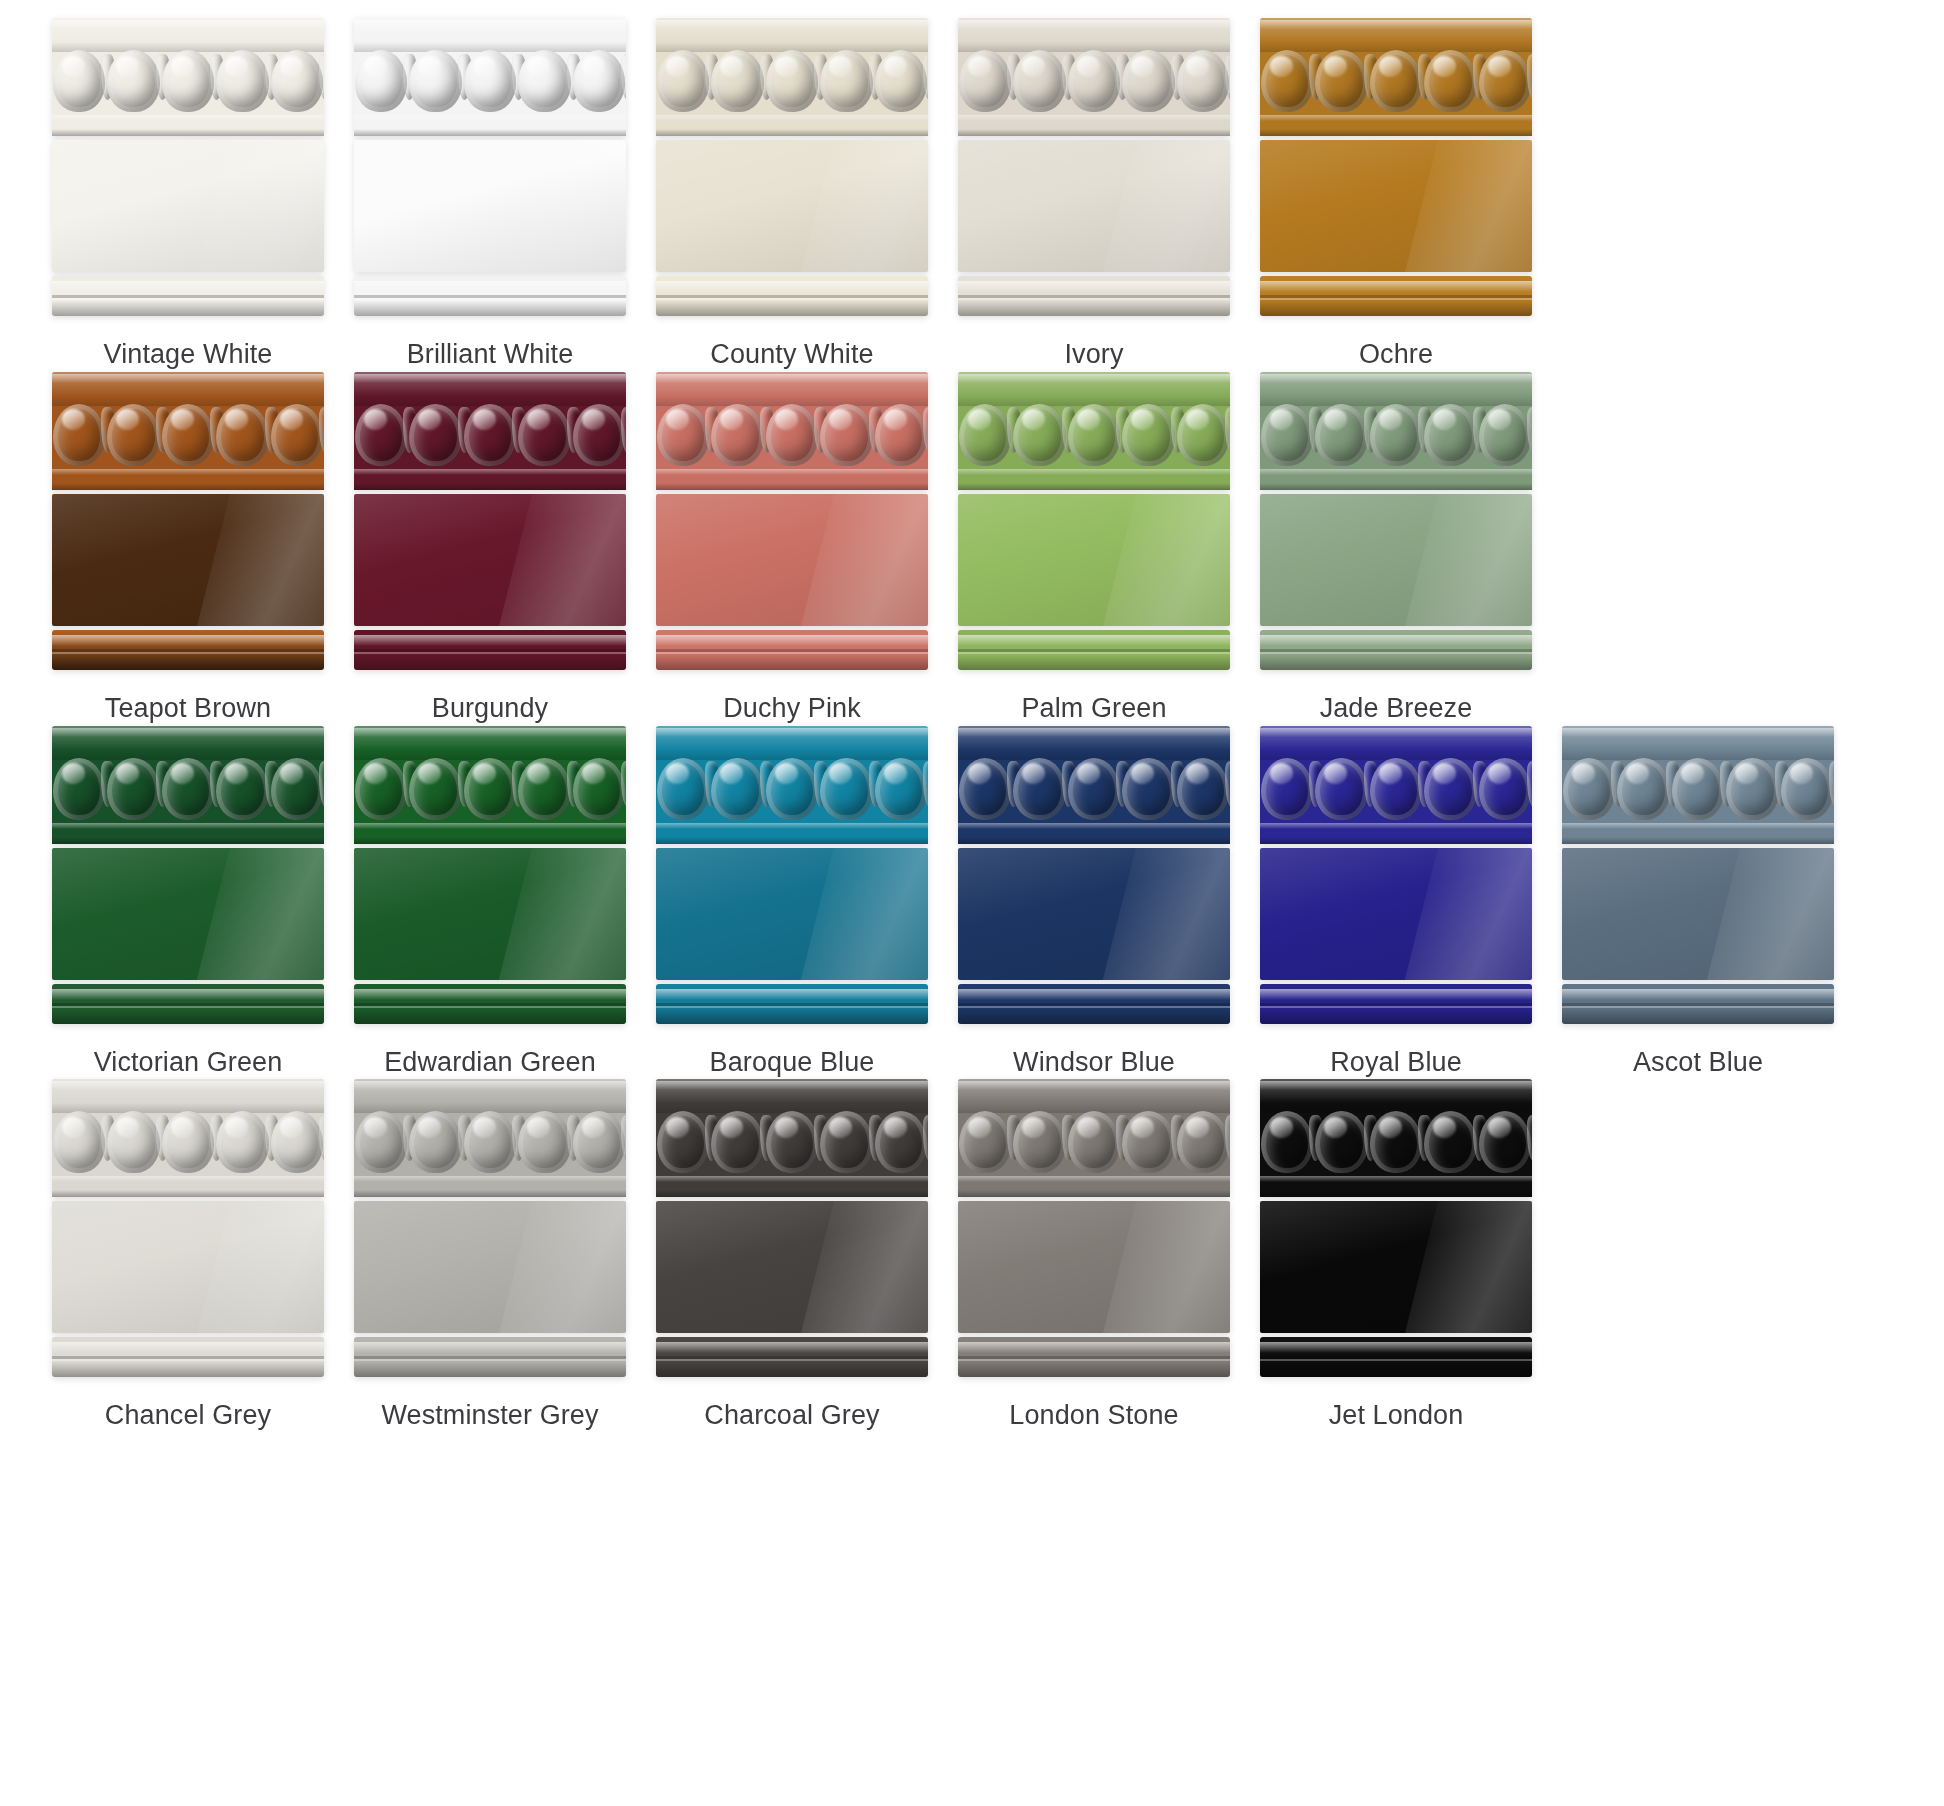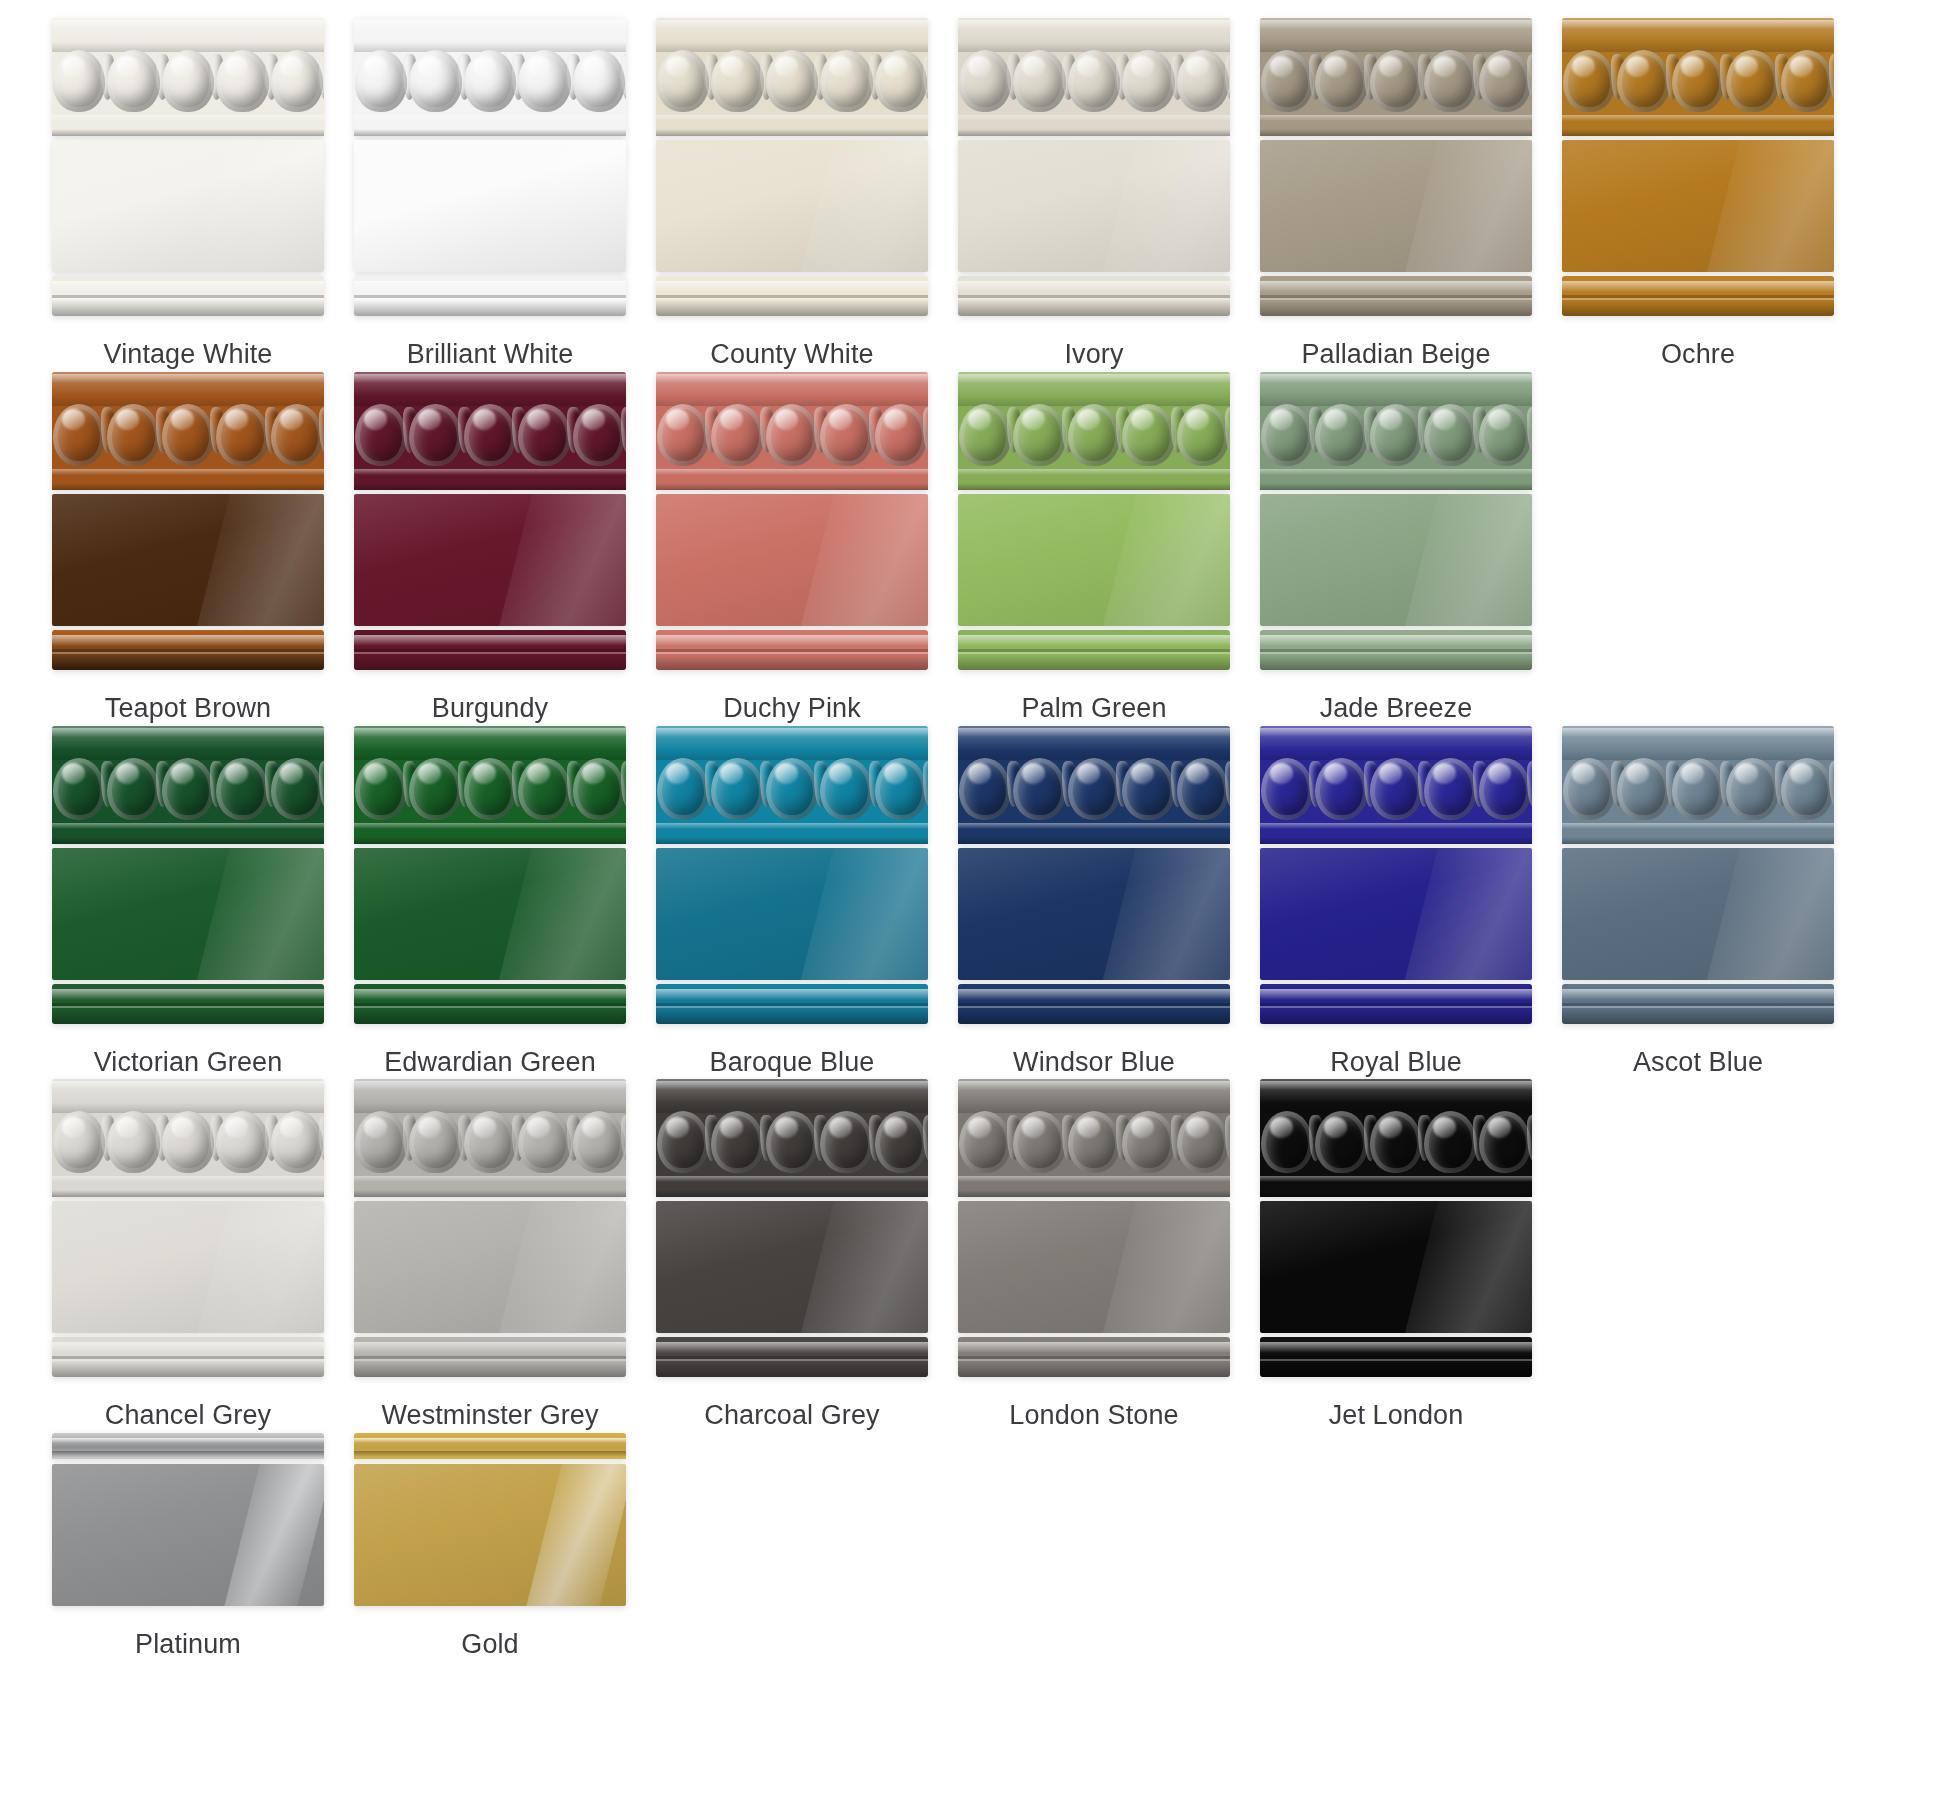--- a/index.html
+++ b/index.html
@@ -280,40 +280,20 @@
           </div>
           <div class="tile-field" style="background: rgb(227, 222, 211);"></div>
           <div class="tile-skirt" style="background: linear-gradient(rgb(230, 225, 214), rgb(227, 222, 211));">
             <div class="skirt-reveal"></div>
           </div>
         </div>
         <div class="swatch-label">Ivory</div>
       </div>
       <div class="swatch-cell">
         <div class="tile">
-          <div class="tile-crown" style="background: rgb(162, 152, 132);">
-            <div class="crown-fascia" style="background: linear-gradient(rgba(255, 255, 255, 0.3), rgb(162, 152, 132) 70%, rgba(0, 0, 0, 0.16));"></div>
-            <div class="crown-eggs">
-              <div class="egg" style="background: rgb(162, 152, 132);"></div>
-              <div class="egg" style="background: rgb(162, 152, 132);"></div>
-              <div class="egg" style="background: rgb(162, 152, 132);"></div>
-              <div class="egg" style="background: rgb(162, 152, 132);"></div>
-              <div class="egg" style="background: rgb(162, 152, 132);"></div>
-            </div>
-            <div class="crown-lip" style="background: rgb(162, 152, 132);"></div>
-          </div>
-          <div class="tile-field" style="background: rgb(166, 156, 137);"></div>
-          <div class="tile-skirt" style="background: linear-gradient(rgb(168, 158, 139), rgb(166, 156, 137));">
-            <div class="skirt-reveal"></div>
-          </div>
-        </div>
-        <div class="swatch-label">Palladian Beige</div>
-      </div>
-      <div class="swatch-cell">
-        <div class="tile">
           <div class="tile-crown" style="background: rgb(176, 119, 34);">
             <div class="crown-fascia" style="background: linear-gradient(rgba(255, 255, 255, 0.3), rgb(176, 119, 34) 70%, rgba(0, 0, 0, 0.16));"></div>
             <div class="crown-eggs">
               <div class="egg" style="background: rgb(176, 119, 34);"></div>
               <div class="egg" style="background: rgb(176, 119, 34);"></div>
               <div class="egg" style="background: rgb(176, 119, 34);"></div>
               <div class="egg" style="background: rgb(176, 119, 34);"></div>
               <div class="egg" style="background: rgb(176, 119, 34);"></div>
             </div>
             <div class="crown-lip" style="background: rgb(176, 119, 34);"></div>
@@ -645,29 +625,13 @@
             <div class="crown-lip" style="background: rgb(13, 13, 13);"></div>
           </div>
           <div class="tile-field" style="background: rgb(9, 9, 9);"></div>
           <div class="tile-skirt" style="background: linear-gradient(rgb(18, 18, 18), rgb(9, 9, 9));">
             <div class="skirt-reveal"></div>
           </div>
         </div>
         <div class="swatch-label">Jet London</div>
       </div>
     </div>
-    <div class="grid-row">
-      <div class="swatch-cell">
-        <div class="tile metallic">
-          <div class="tile-cap" style="background: linear-gradient(rgb(201, 203, 205), rgb(142, 144, 146) 55%, rgb(201, 203, 205));"></div>
-          <div class="tile-field" style="background: rgb(142, 144, 146);"></div>
-        </div>
-        <div class="swatch-label">Platinum</div>
-      </div>
-      <div class="swatch-cell">
-        <div class="tile metallic">
-          <div class="tile-cap" style="background: linear-gradient(rgb(212, 178, 74), rgb(194, 161, 74) 55%, rgb(212, 178, 74));"></div>
-          <div class="tile-field" style="background: rgb(194, 161, 74);"></div>
-        </div>
-        <div class="swatch-label">Gold</div>
-      </div>
-    </div>
   </div>
 
 </body></html>

